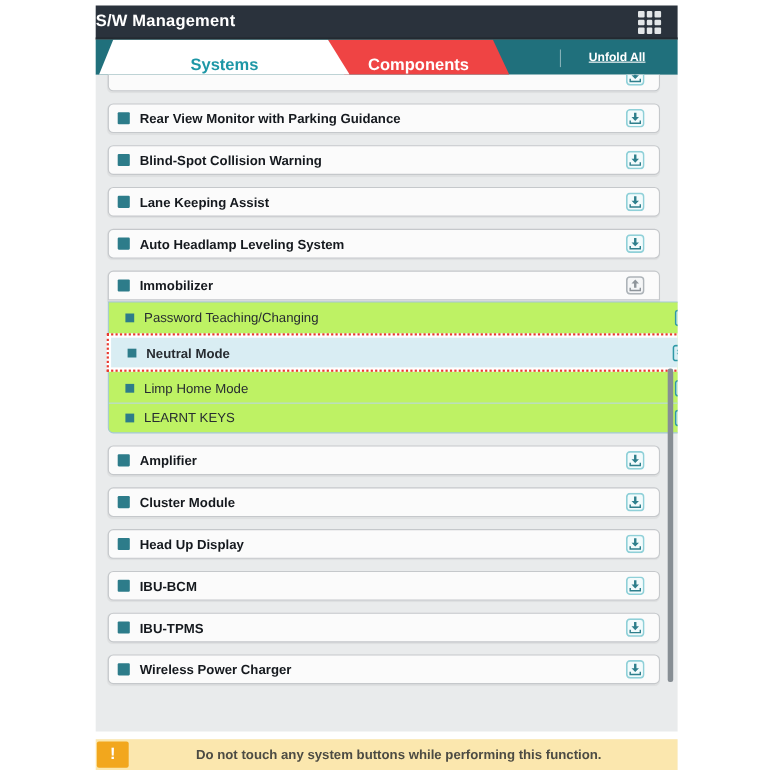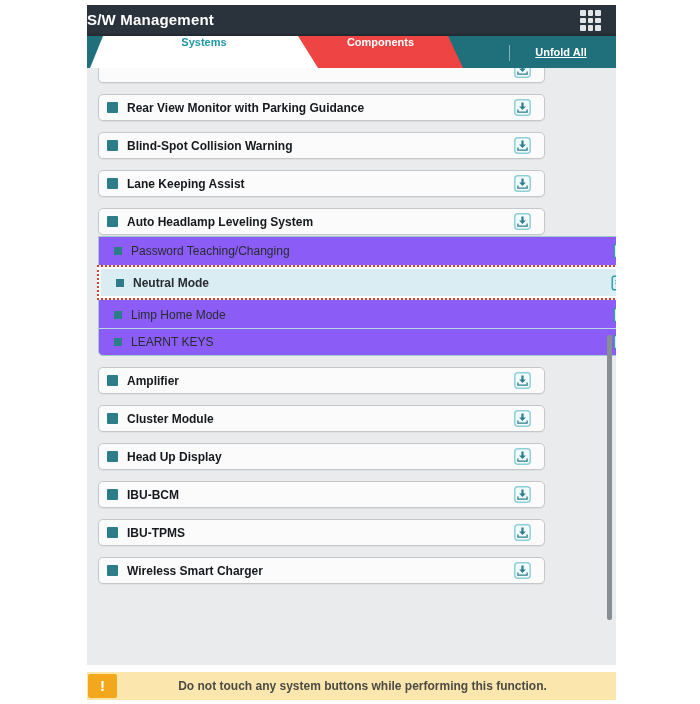--- a/index.html
+++ b/index.html
@@ -9,43 +9,43 @@
   
   .header{position:relative;height:31px;background:#2a323c;border-bottom:2px solid #232a31;box-sizing:border-box;}
   .header .title{position:absolute;left:0;right:0;top:0;line-height:29px;text-align:left;
     color:#ffffff;font-weight:bold;font-size:15px;letter-spacing:.2px;}
   .grid-icon{position:absolute;right:15px;top:5px;width:21px;height:21px;
     display:grid;grid-template-columns:repeat(3,1fr);gap:2px;}
   .grid-icon span{background:#e3e6e8;border-radius:1px;}
 
   
   .tabbar{position:relative;height:32px;background:#20707c;}
-  .tab{position:absolute;top:0;height:32px;display:flex;align-items:flex-start;justify-content:center;
-    font-weight:bold;font-size:11px;filter:drop-shadow(1px 1px 1px rgba(0,0,0,.25));}
+  .tab{position:absolute;top:0;height:32px;display:flex;align-items:flex-end;justify-content:center;
+    font-weight:bold;font-size:15px;filter:drop-shadow(1px 1px 1px rgba(0,0,0,.25));}
   .tab-components{left:211px;width:165px;background:#ef4444;color:#ffffff;z-index:1;
     clip-path:polygon(0 0,150px 0,165px 32px,15px 32px);}
   .tab-systems{left:3px;width:228px;background:#ffffff;color:#1d97a6;z-index:2;
     clip-path:polygon(13px 0,208px 0,228px 32px,0 32px);}
   .tab-divider{position:absolute;left:422px;top:9px;width:1px;height:16px;background:rgba(255,255,255,.45);}
   .unfold-all{position:absolute;left:428px;top:0;width:92px;line-height:32px;text-align:center;
     color:#ffffff;font-weight:bold;font-size:11px;text-decoration:underline;}
 
   
   .content{position:absolute;left:0;top:63px;width:529px;height:597px;background:#e9ebec;overflow:hidden;}
-  .row{position:relative;margin:11px 0 0 11px;width:447px;height:27px;box-sizing:border-box;
+  .row{position:relative;margin:11px 0 0 11px;width:502px;height:27px;box-sizing:border-box;
     background:#fbfbfb;border:1px solid #c5c8cb;border-radius:5px;
     display:flex;align-items:center;padding:0 13px 0 8px;box-shadow:0 1px 1px rgba(0,0,0,.05);justify-content:space-between;}
   .row.partial{margin-top:-12px;}
   .bullet{width:11px;height:11px;background:#2d7c8a;border-radius:1px;margin-right:9px;flex:0 0 auto;}
   .row-label{font-weight:bold;font-size:12px;color:#15191e;white-space:nowrap;}
   .row-icon{margin-left:auto;width:17px;height:17px;flex:0 0 auto;}
 
   
   .group .row{border-radius:5px 5px 0 0;}
-  .sub-block{margin:1px 0 4px 11px;width:544px;box-sizing:border-box;background:#8b5cf6;
+  .sub-block{margin:1px 0 4px 11px;width:544px;box-sizing:border-box;background:#bef264;
     border:1px solid #a3c9d2;border-radius:0 0 5px 5px;}
   .sub-row{height:27px;box-sizing:border-box;display:flex;align-items:center;padding:0 12px 0 15px;}
   .sub-row.separated{border-top:1px solid #b9d8e0;align-items:center;}
   .sub-bullet{width:8px;height:8px;background:#2d7c8a;margin-right:9px;flex:0 0 auto;}
   .sub-label{font-size:12px;color:#272c31;white-space:nowrap;}
   .doc-icon{margin-left:auto;width:16px;height:16px;flex:0 0 auto;}
   .selected-wrap{margin:1px -2px;border:2px dotted #e8392f;background:#ffffff;padding:2px;}
   .selected-wrap .sub-row{background:#d9edf3;font-weight:bold;}
 
   
@@ -142,20 +142,27 @@
 
     <div class="row">
       <span class="bullet"></span>
       <span class="row-label">Auto Headlamp Leveling System</span>
       <svg class="row-icon" viewBox="0 0 17 17">
           <use href="#dl-icon"></use>
         </svg>
     </div>
 
     <div class="group">
+      <div class="row">
+        <span class="bullet"></span>
+        <span class="row-label">Immobilizer</span>
+        <svg class="row-icon" viewBox="0 0 17 17">
+            <use href="#ul-icon"></use>
+          </svg>
+      </div>
       <div class="sub-block">
         <div class="sub-row">
           <span class="sub-bullet"></span>
           <span class="sub-label">Password Teaching/Changing</span>
           <svg class="doc-icon" viewBox="0 0 16 16">
               <use href="#doc-icon-g"></use>
             </svg>
         </div>
         <div class="selected-wrap">
           <div class="sub-row">
@@ -219,21 +226,21 @@
     <div class="row">
       <span class="bullet"></span>
       <span class="row-label">IBU-TPMS</span>
       <svg class="row-icon" viewBox="0 0 17 17">
           <use href="#dl-icon"></use>
         </svg>
     </div>
 
     <div class="row">
       <span class="bullet"></span>
-      <span class="row-label">Wireless Smart Charger</span>
+      <span class="row-label">Wireless Power Charger</span>
       <svg class="row-icon" viewBox="0 0 17 17">
           <use href="#dl-icon"></use>
         </svg>
     </div>
 
     <div class="scroll-thumb"></div>
   </div>
 
   <div class="warning">
     <div class="warn-icon">!</div>

